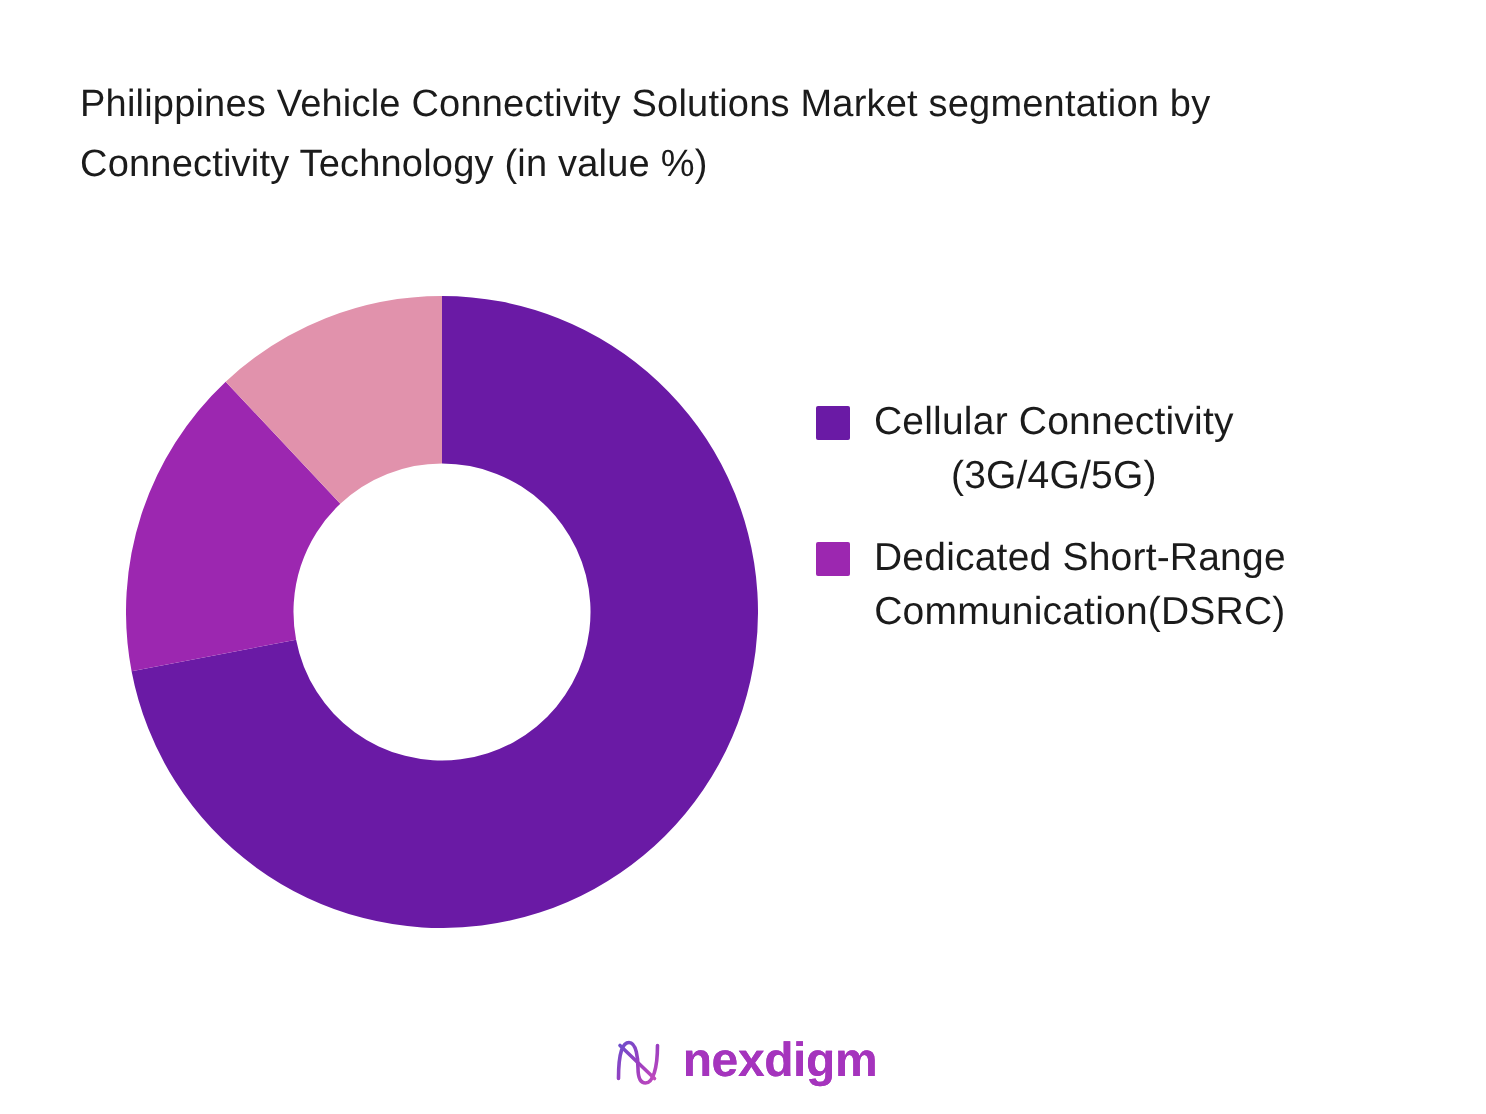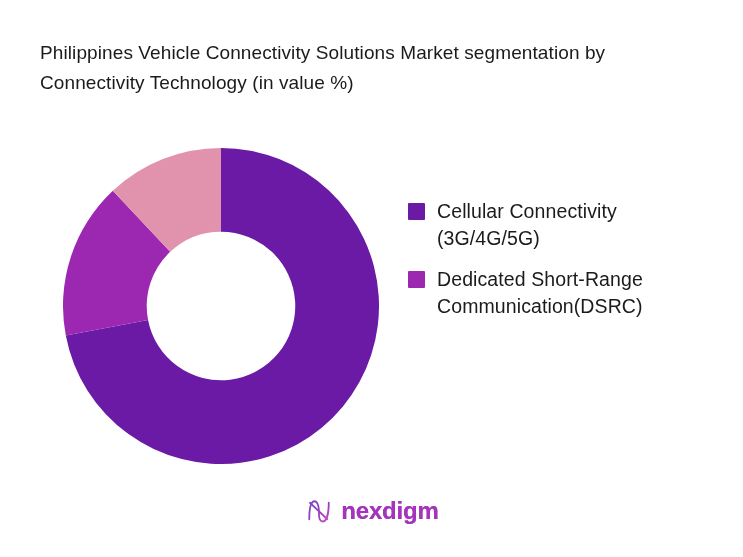--- a/index.html
+++ b/index.html
@@ -54,20 +54,21 @@
   .legend {
     position: absolute;
     left: 408px;
     top: 198px;
     width: 310px;
   }
   .legend-item {
     display: flex;
     align-items: flex-start;
     margin-bottom: 14px;
+    text-align: center;
   }
   .legend-swatch {
     flex: 0 0 auto;
     width: 17px;
     height: 17px;
     margin-top: 5px;
     margin-right: 12px;
     border-radius: 1px;
   }
   .legend-label {
@@ -75,21 +76,21 @@
     line-height: 27px;
     color: #1b1b1b;
     white-space: pre-line;
     letter-spacing: 0.1px;
   }
 
   
   .footer-logo {
     position: absolute;
     left: 0;
-    top: 496px;
+    top: 516px;
     width: 743px;
     display: flex;
     align-items: center;
     justify-content: center;
   }
   .logo-mark {
     width: 30px;
     height: 30px;
     margin-right: 7px;
     display: block;

